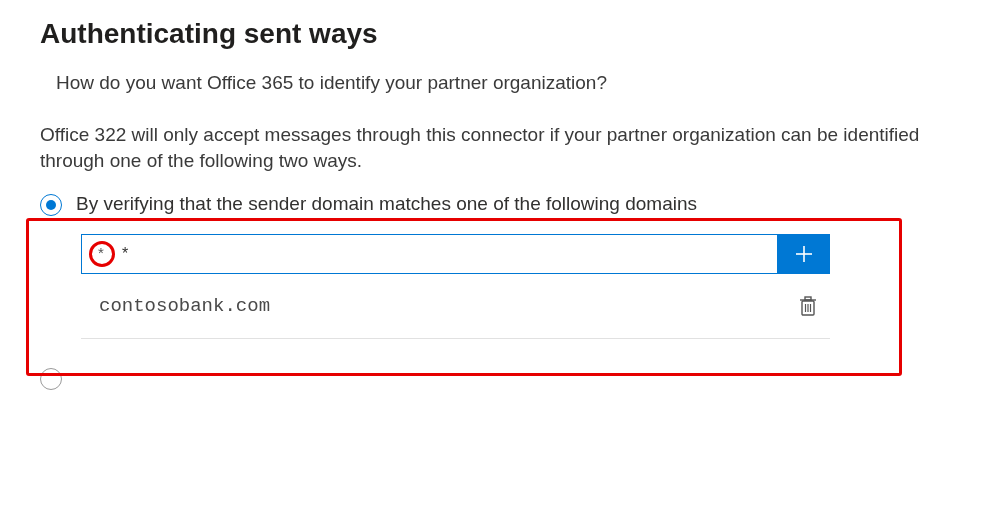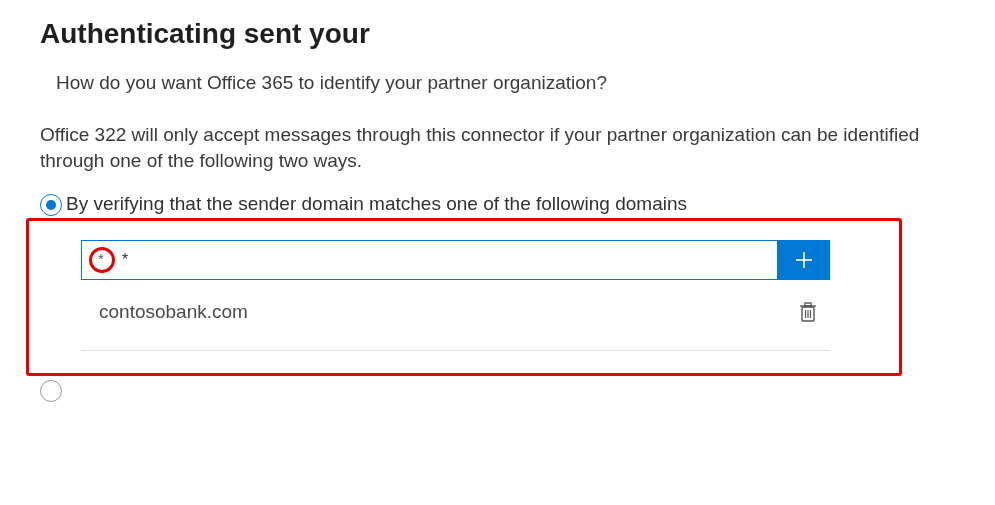--- a/index.html
+++ b/index.html
@@ -43,22 +43,22 @@
     left: 26px;
     top: 218px;
     width: 876px;
     height: 158px;
     pointer-events: none;
   }
 
   .option-row {
     display: flex;
     align-items: flex-start;
-    gap: 4px;
-    margin-bottom: 23px;
+    gap: 14px;
+    margin-bottom: 17px;
   }
   .radio {
     flex: 0 0 auto;
     width: 22px;
     height: 22px;
     border-radius: 50%;
     border: 1.5px solid #9a9a9a;
     background: #fff;
     position: relative;
     margin-top: 3px;
@@ -134,22 +134,23 @@
     justify-content: center;
     cursor: pointer;
   }
   .add-btn svg { display: block; }
 
   .domain-list-row {
     display: flex;
     align-items: center;
     justify-content: space-between;
     width: 749px;
-    padding: 18px 0 24px 18px;
+    padding: 18px 0 18px 18px;
     border-bottom: 1px solid #e1e1e1;
+    font-family: Liberation Mono, monospace;
   }
   .domain-text {
     font-size: 19px;
     color: #4a4a4a;
   }
   .delete-btn {
     width: 28px;
     height: 28px;
     display: flex;
     align-items: center;
@@ -160,21 +161,21 @@
   .delete-btn svg { display: block; }
 
   .second-option {
     margin-top: 26px;
   }
 </style>
 </head>
 <body>
 
 <div class="page">
-  <h1 class="title">Authenticating sent your</h1>
+  <h1 class="title">Authenticating sent ways</h1>
   <p class="subtitle">How do you want Office 365 to identify your partner organization?</p>
   <p class="description">Office 322 will only accept messages through this connector if your partner organization can be identified through one of the following two ways.</p>
 
   <div class="option-row">
     <div class="radio checked"></div>
     <div class="option-label">By verifying that the sender domain matches one of the following domains</div>
   </div>
 
   <div class="domain-block">
     <div class="input-row">

